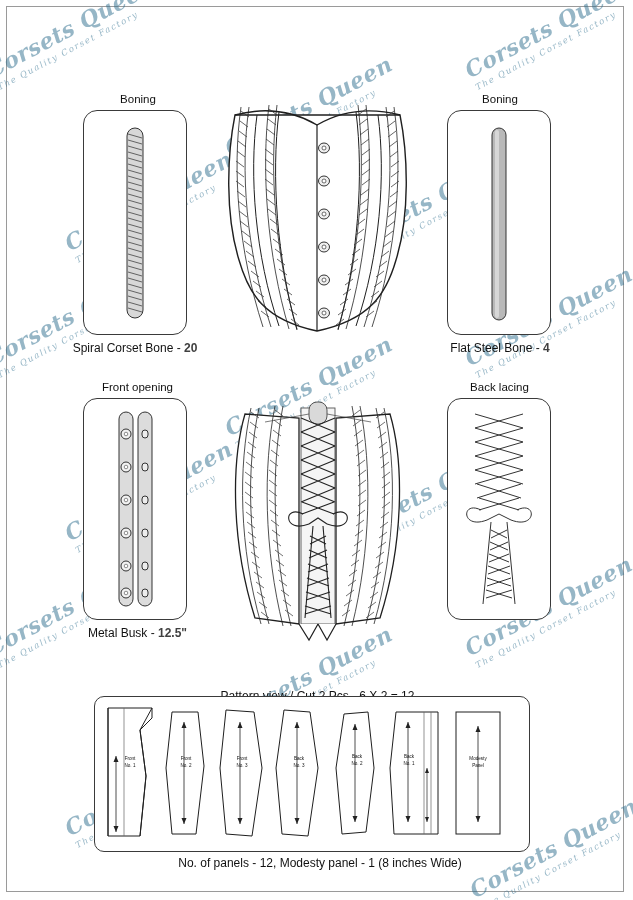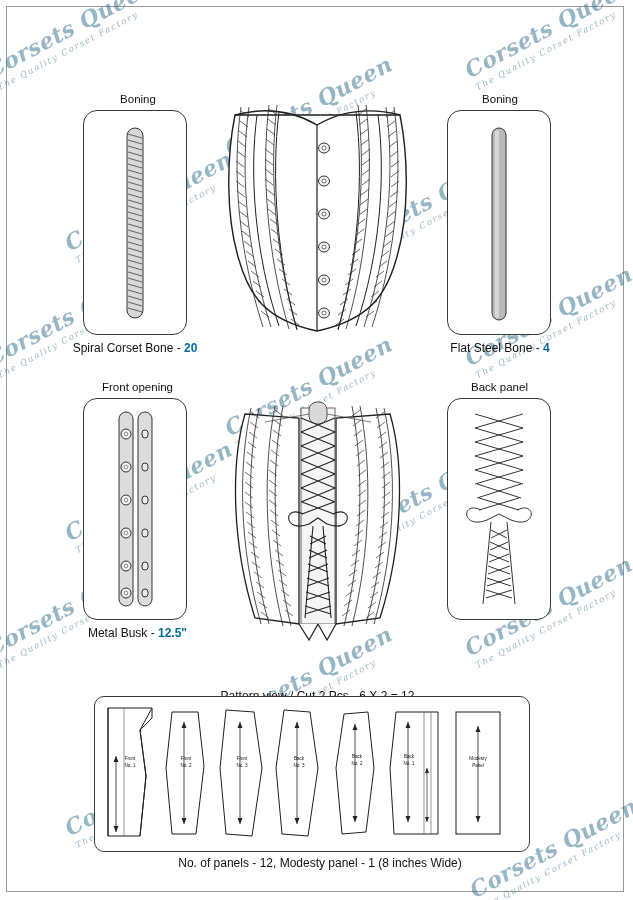--- a/index.html
+++ b/index.html
@@ -65,21 +65,21 @@
     font-size: 14.5px;
     color: #111;
   }
   .caption {
     position: absolute;
     text-align: center;
     font-size: 12px;
     color: #111;
     white-space: nowrap;
   }
-  .caption .num { color: #0369a1; font-weight: bold; }
+  .caption .num { color: #404040; font-weight: bold; }
   .section-label {
     position: absolute;
     text-align: center;
     font-size: 11.5px;
     color: #111;
     white-space: nowrap;
   }
 
   
   .panel {
@@ -414,21 +414,21 @@
         <rect x="59" y="164" width="6" height="8" rx="3"></rect>
         <rect x="59" y="191" width="6" height="8" rx="3"></rect>
       </g>
     </svg>
   </div>
 
   <div class="caption" style="left:45px; top:626px; width:185px;">
     <span>Metal Busk - </span><span class="num">12.5"</span>
   </div>
 
-  <div class="section-label" style="left:432px; top:381px; width:135px;">Back panel</div>
+  <div class="section-label" style="left:432px; top:381px; width:135px;">Back lacing</div>
 
   <div class="panel" style="left:447px; top:398px; width:104px; height:222px;"></div>
 
   <div class="svg-holder" style="left:447px; top:398px;">
     <svg width="104" height="222" viewBox="0 0 104 222">
       <g stroke="#333" stroke-width="1" fill="none">
         <path d="M28 16 L76 30 M76 16 L28 30"></path>
         <path d="M28 30 L76 44 M76 30 L28 44"></path>
         <path d="M28 44 L76 58 M76 44 L28 58"></path>
         <path d="M28 58 L76 72 M76 58 L28 72"></path>

